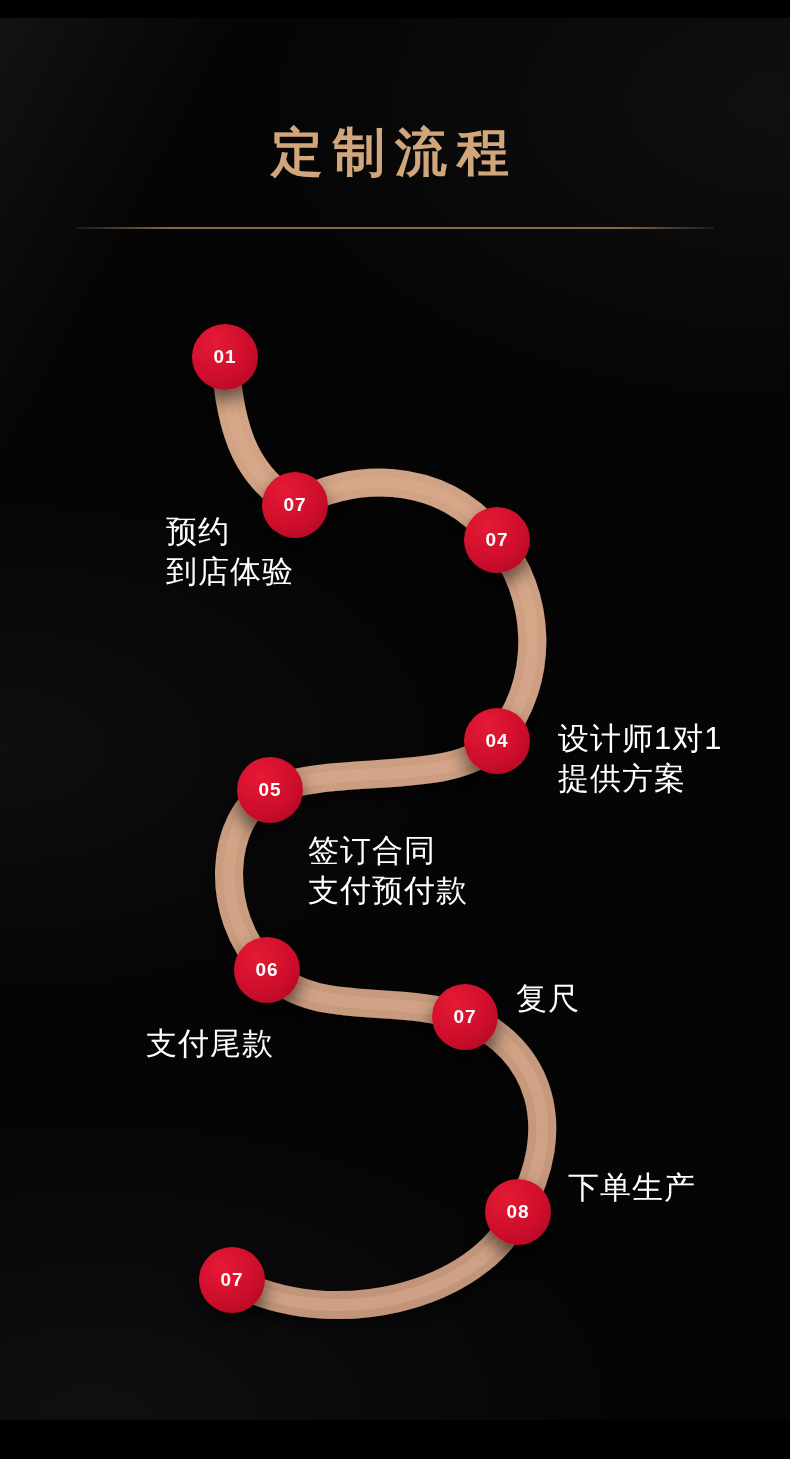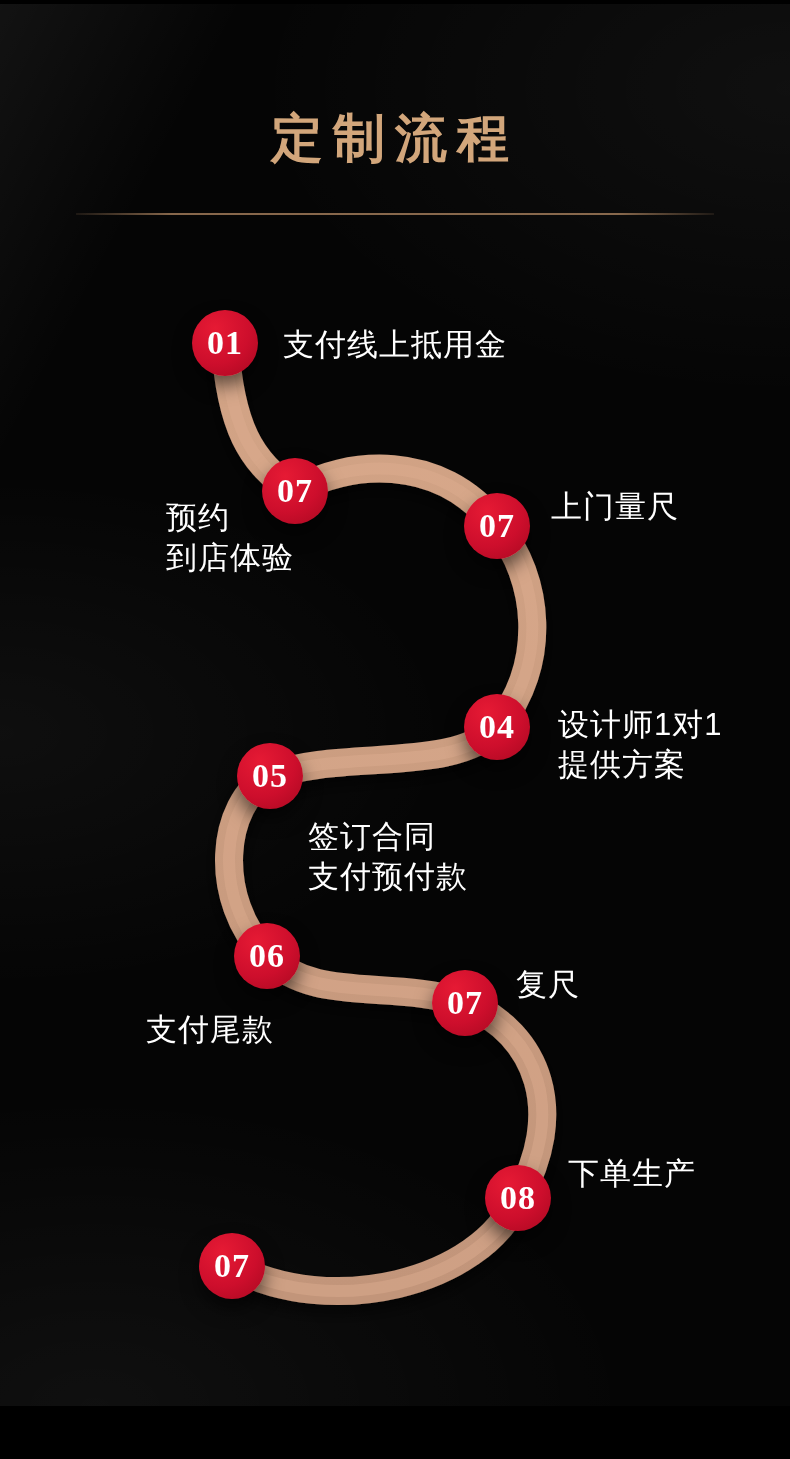--- a/index.html
+++ b/index.html
@@ -4,21 +4,21 @@
 <style>
   html, body {
     margin: 0;
     padding: 0;
     background: #000;
   }
   .canvas {
     position: relative;
     width: 790px;
     height: 1402px;
-    margin: 4px auto;
+    margin: 18px auto;
     background: #050505;
     overflow: hidden;
     font-family: "Liberation Sans", sans-serif;
   }
   .bg-sheen {
     position: absolute;
     inset: 0;
     background:
       linear-gradient(118deg, rgba(255,255,255,0.055) 0%, rgba(255,255,255,0.0) 16%),
       radial-gradient(900px 520px at 100% 6%, rgba(255,255,255,0.045), rgba(255,255,255,0) 60%),
@@ -60,24 +60,23 @@
     height: 66px;
     border-radius: 50%;
     background: radial-gradient(circle at 35% 28%, #e61a34 0%, #cd0e2c 55%, #a80820 100%);
     box-shadow: 0 10px 18px rgba(0,0,0,0.55);
     display: flex;
     align-items: center;
     justify-content: center;
   }
   .circle .num {
     color: #ffffff;
-    font-size: 34px;
+    font-size: 19px;
     font-weight: bold;
     letter-spacing: 1px;
-    font-family: Liberation Serif, serif;
   }
   .step-label {
     position: absolute;
     color: #ffffff;
     font-size: 31px;
     line-height: 1.3;
     letter-spacing: 1px;
     white-space: pre-line;
   }
 </style>
@@ -143,24 +142,22 @@
   <div class="circle" style="left:432px; top:966px">
     <span class="num">07</span>
   </div>
   <div class="circle" style="left:485px; top:1161px">
     <span class="num">08</span>
   </div>
   <div class="circle" style="left:199px; top:1229px">
     <span class="num">07</span>
   </div>
 
-  <div class="step-label" style="left:283px; top:321px">支付线上抵用金</div>
   <div class="step-label" style="left:166px; top:494px">预约
 到店体验</div>
-  <div class="step-label" style="left:551px; top:483px">上门量尺</div>
   <div class="step-label" style="left:558px; top:701px">设计师1对1
 提供方案</div>
   <div class="step-label" style="left:308px; top:813px">签订合同
 支付预付款</div>
   <div class="step-label" style="left:146px; top:1006px">支付尾款</div>
   <div class="step-label" style="left:516px; top:961px">复尺</div>
   <div class="step-label" style="left:568px; top:1150px">下单生产</div>
 
 </div>
 

